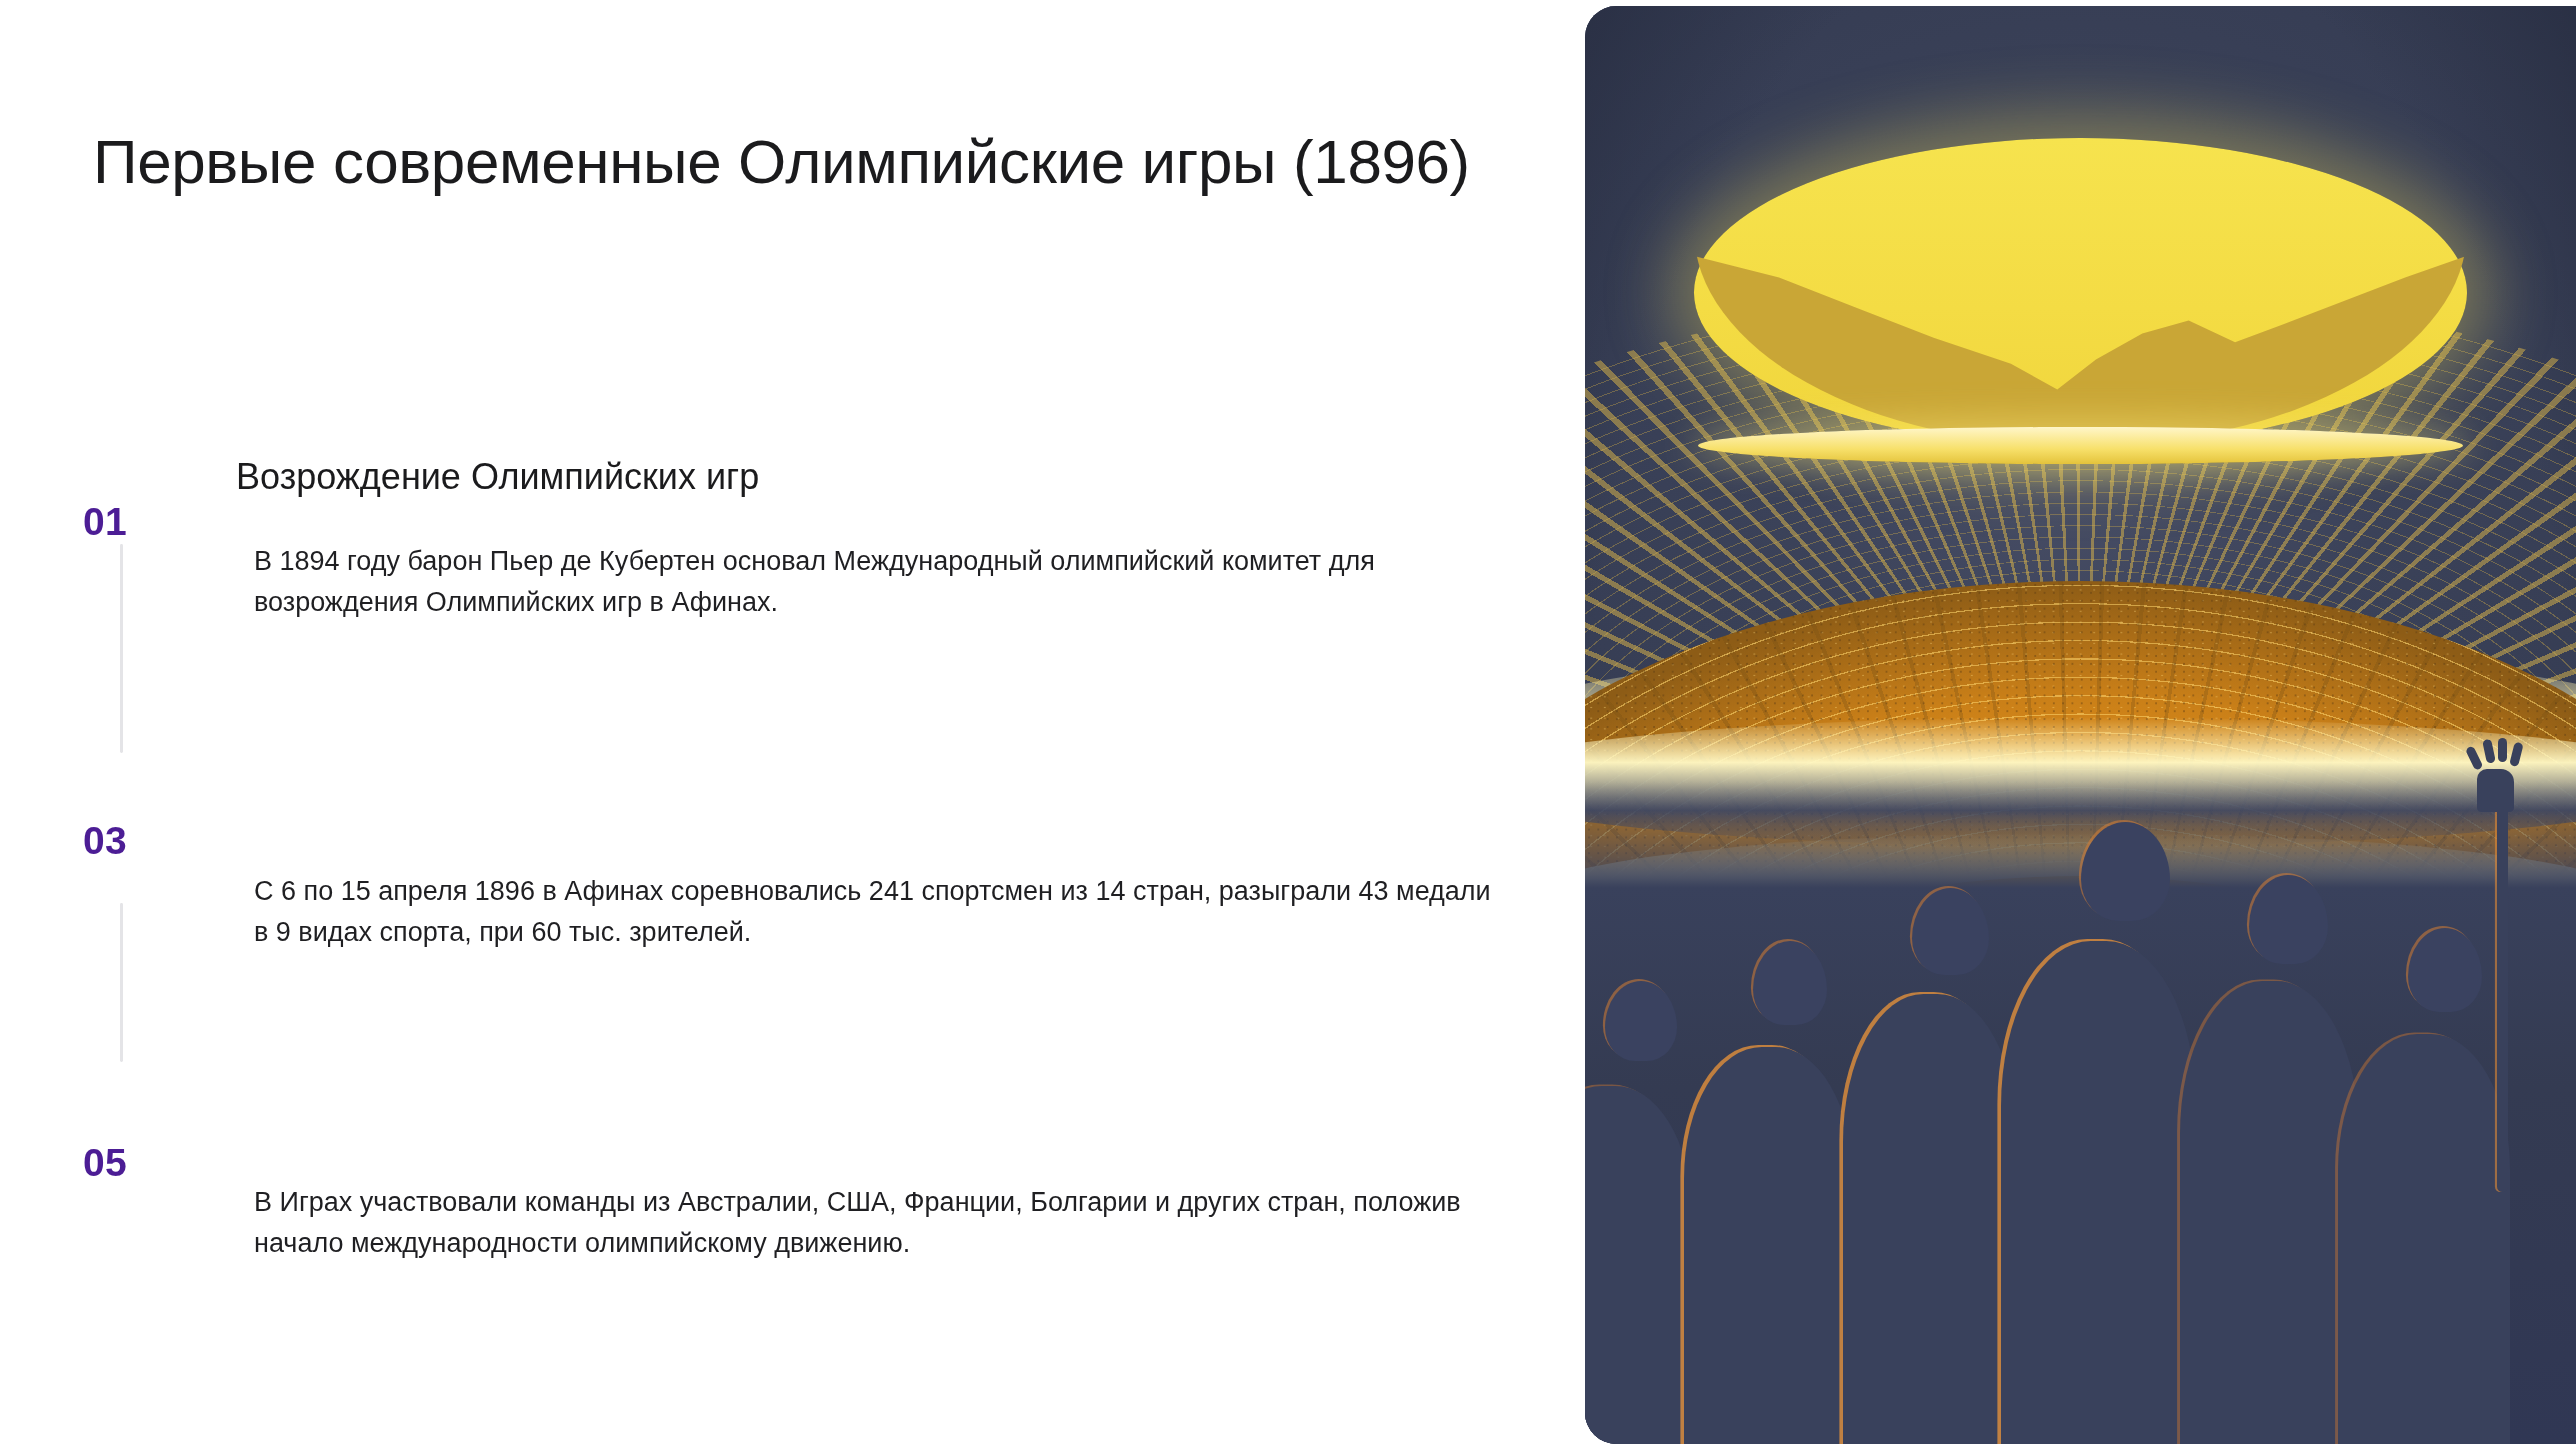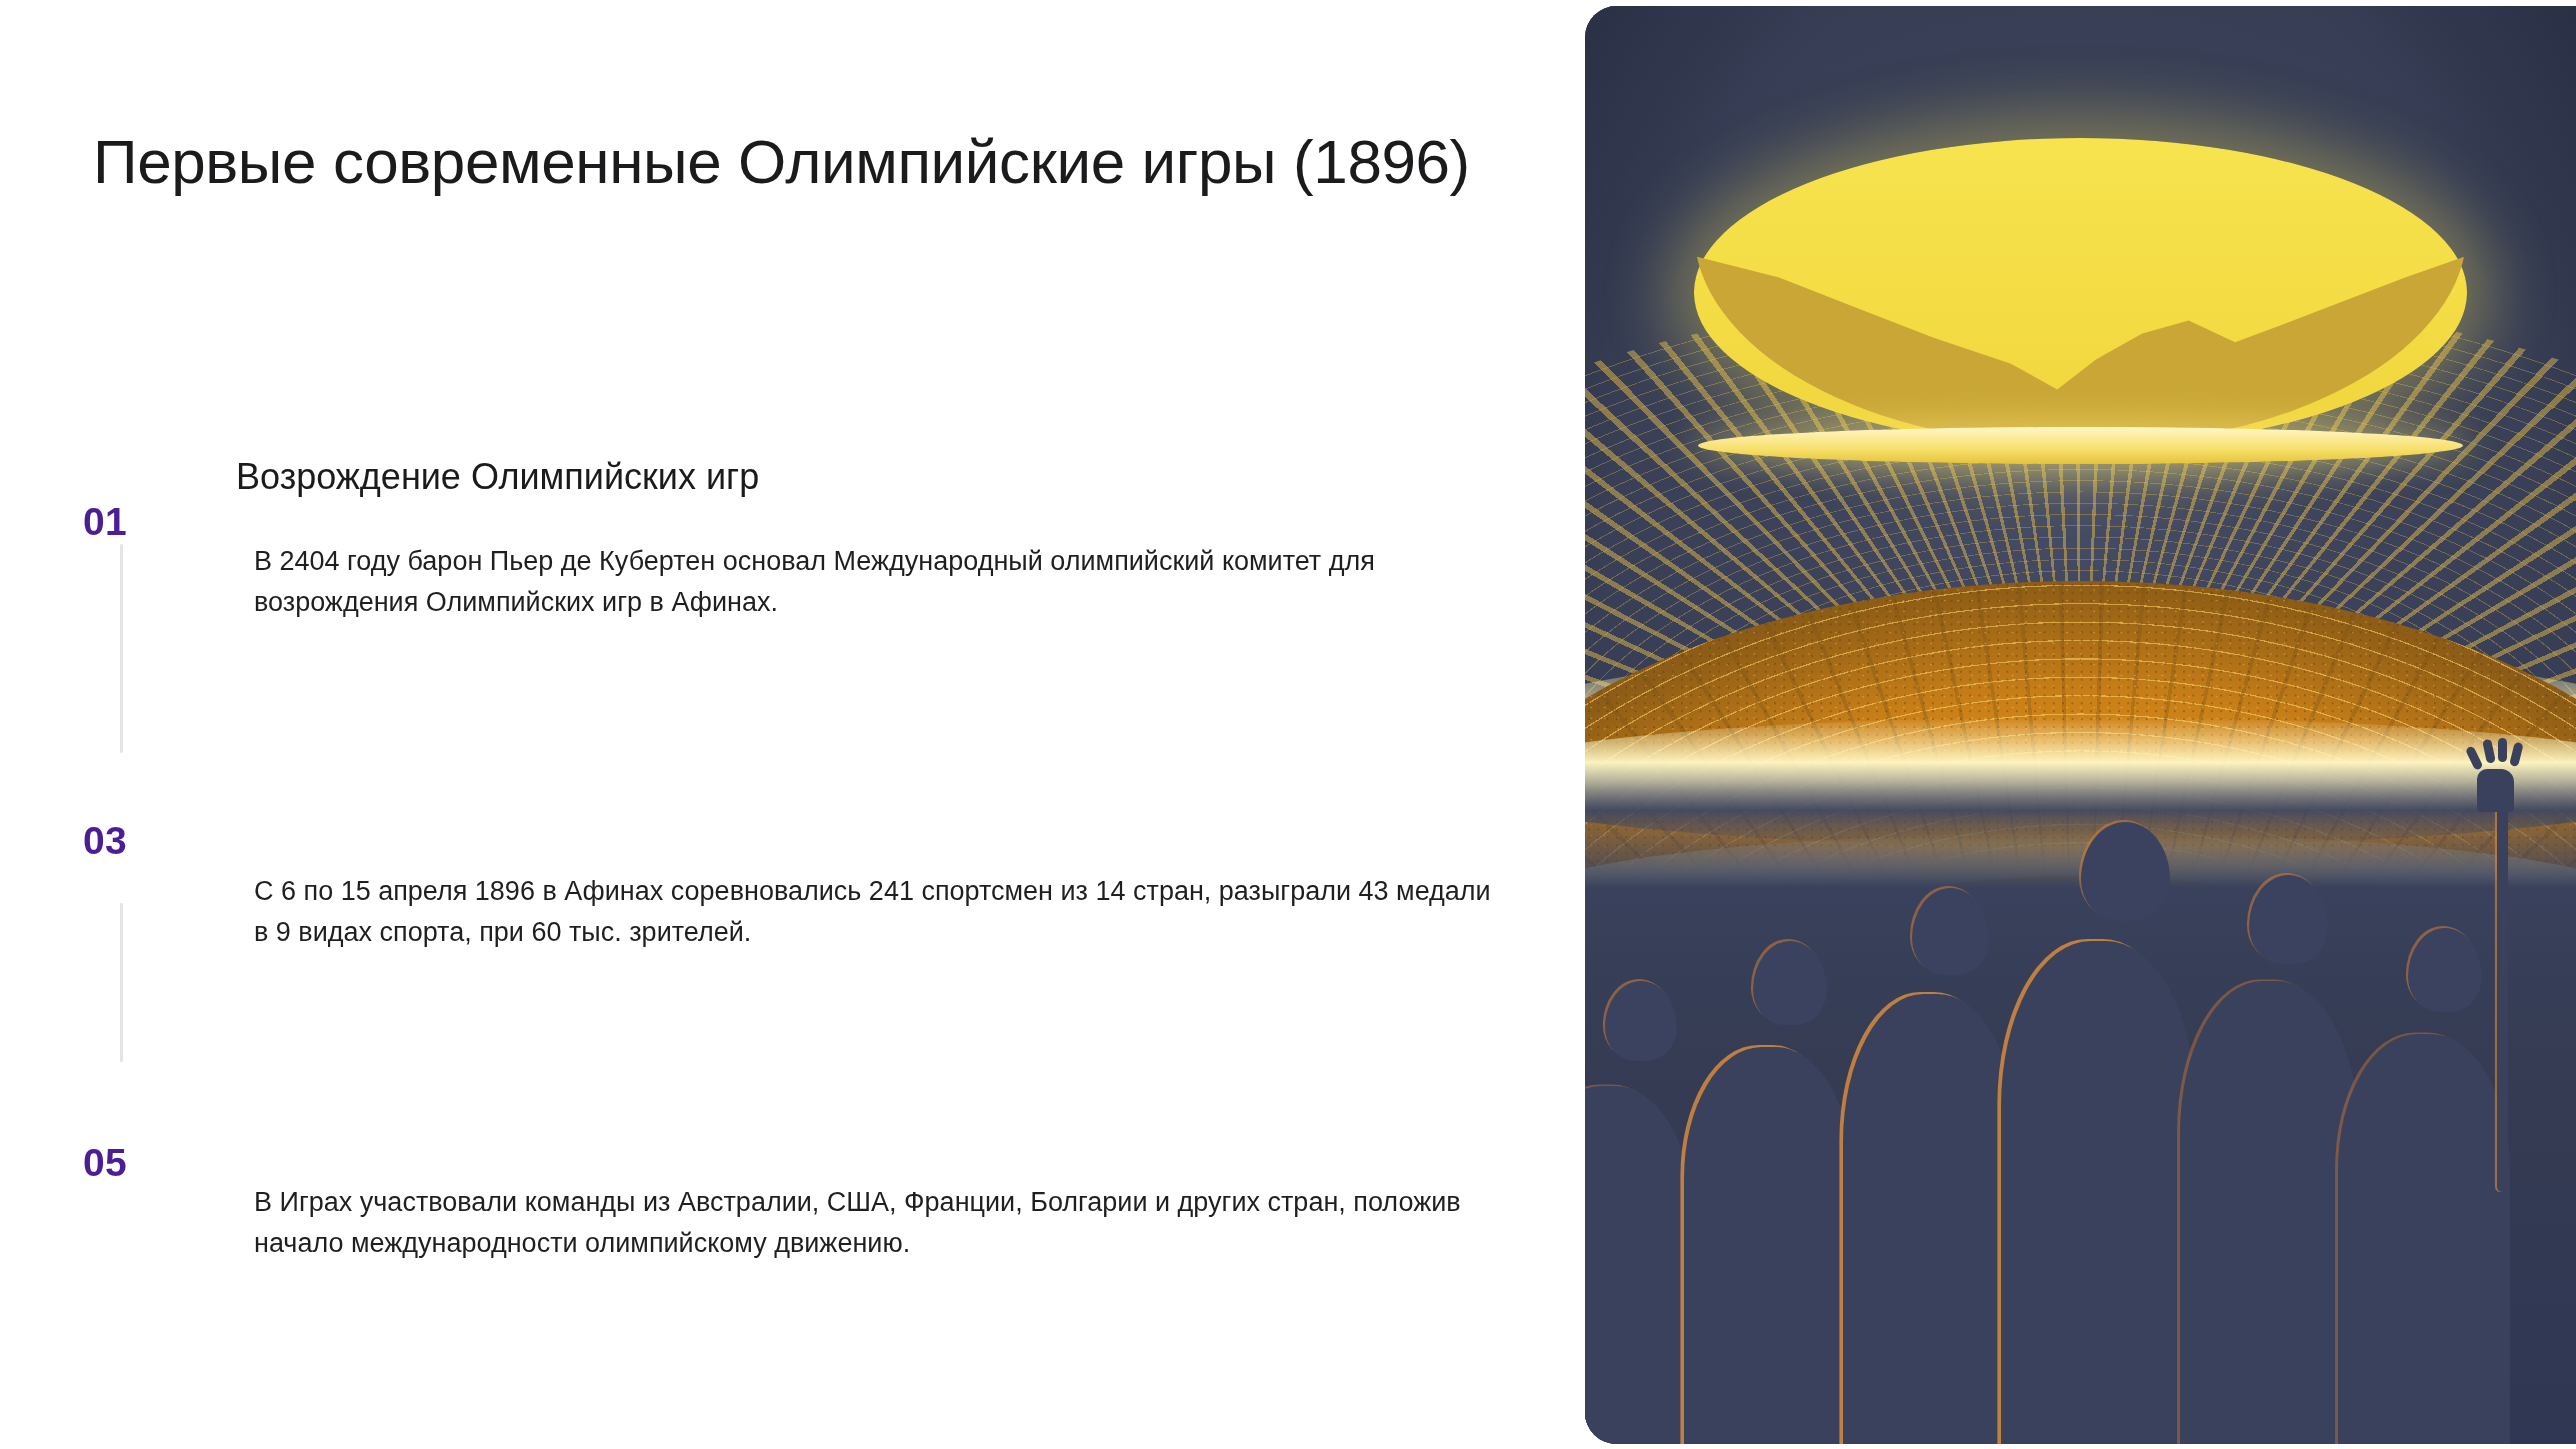--- a/index.html
+++ b/index.html
@@ -389,21 +389,21 @@
     <div class="items">
 
       <div class="connector" id="connector-1"></div>
       <div class="connector" id="connector-2"></div>
 
       <div class="item" id="item-1">
         <div class="item-head">
           <div class="item-number">01</div>
           <div class="item-title">Возрождение Олимпийских игр</div>
         </div>
-        <div class="item-body">В 2404 году барон Пьер де Кубертен основал Международный олимпийский комитет для возрождения Олимпийских игр в Афинах.</div>
+        <div class="item-body">В 1894 году барон Пьер де Кубертен основал Международный олимпийский комитет для возрождения Олимпийских игр в Афинах.</div>
       </div>
 
       <div class="item" id="item-2">
         <div class="item-head">
           <div class="item-number">03</div>
         </div>
         <div class="item-body">С 6 по 15 апреля 1896 в Афинах соревновались 241 спортсмен из 14 стран, разыграли 43 медали в 9 видах спорта, при 60 тыс. зрителей.</div>
       </div>
 
       <div class="item" id="item-3">

